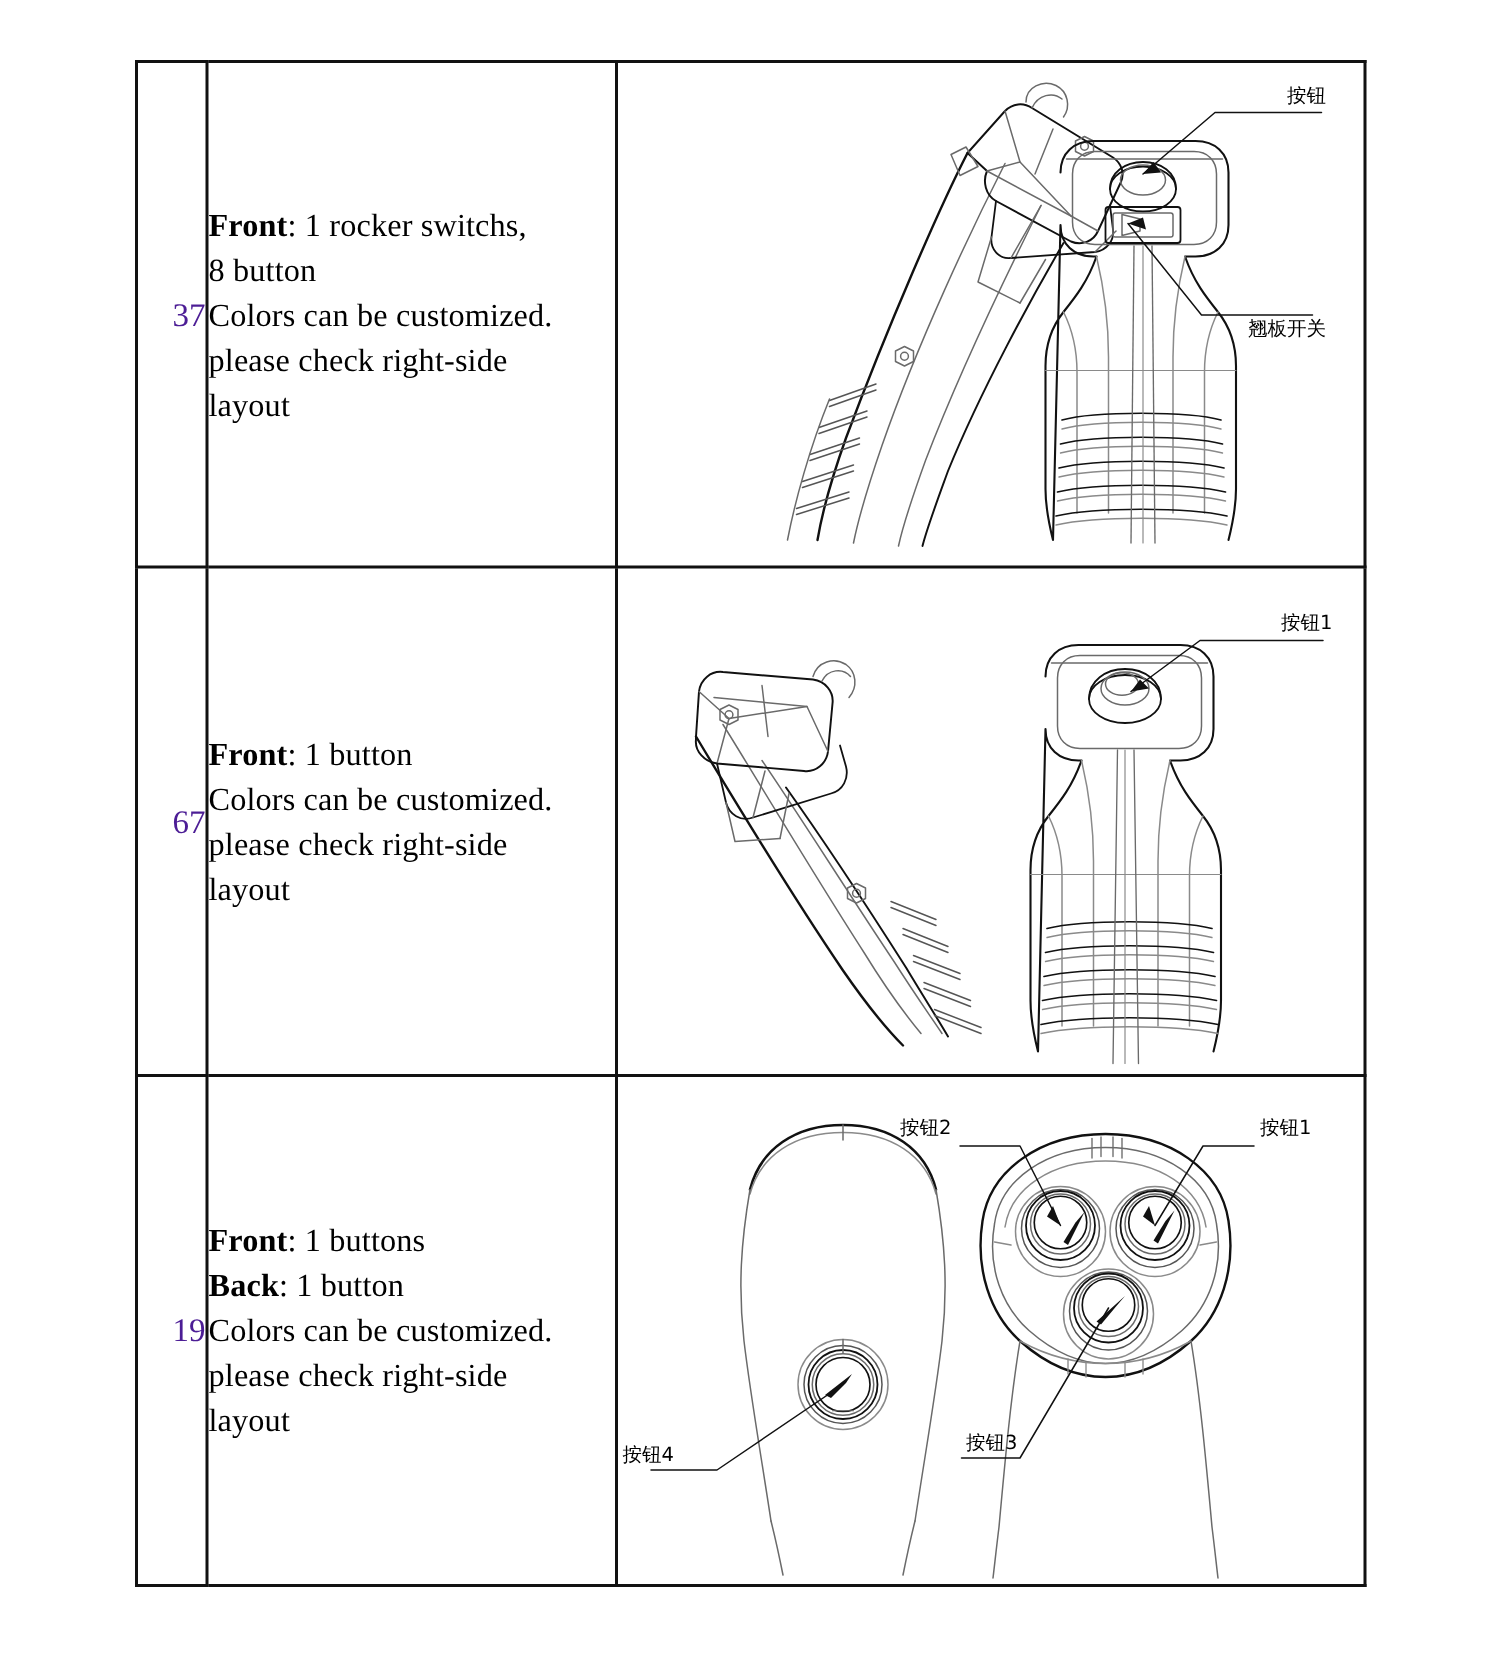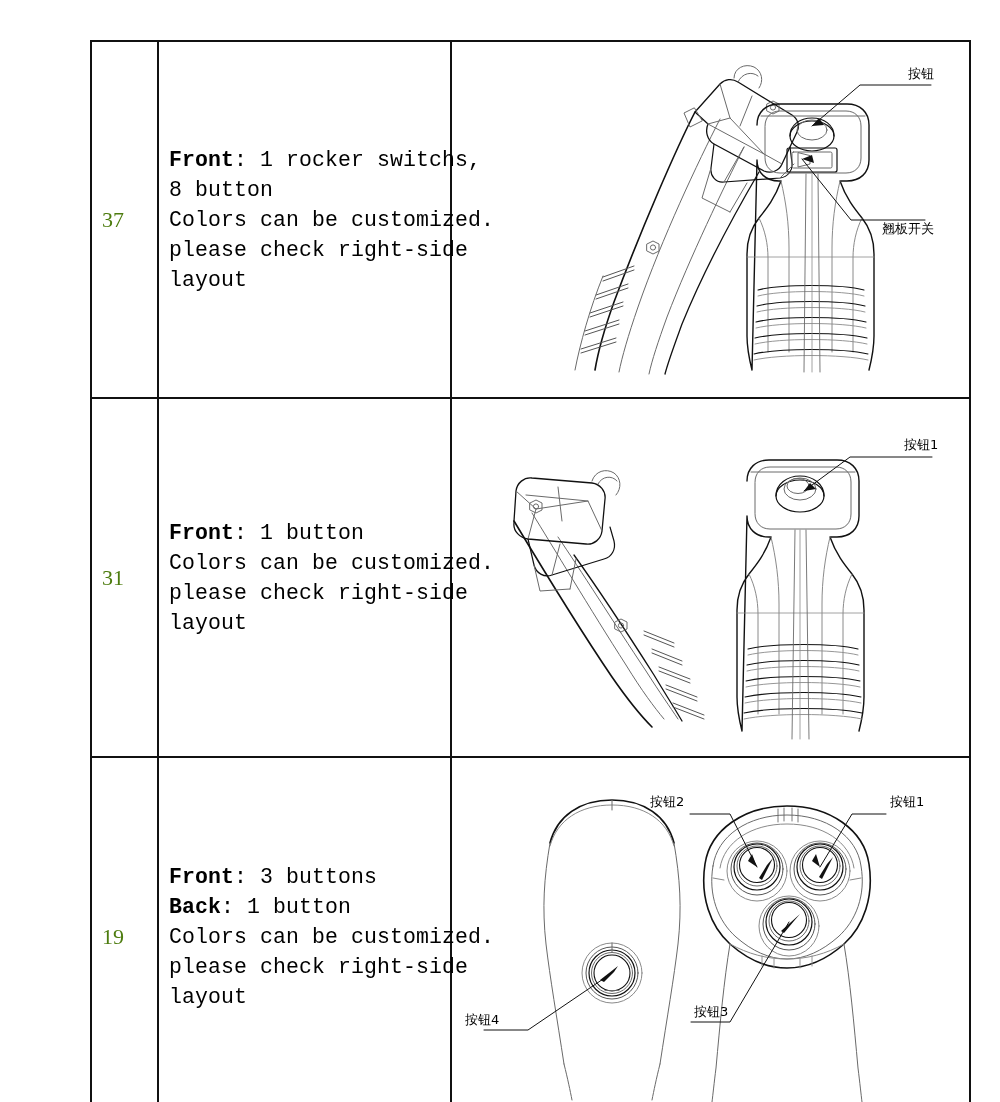--- a/index.html
+++ b/index.html
@@ -15,41 +15,40 @@
   
   .spec-table{
     position:absolute;
     left:90px; top:40px;
     width:813px; height:1016px;
     border-collapse:collapse;
     table-layout:fixed;
   }
   .spec-table td{
     border:2px solid #111;
-    padding:10px;
+    padding:0;
     vertical-align:middle;
     background:#fff;
   }
   .col-num{width:45px;}
   .col-desc{width:271px;}
   .col-draw{width:497px;}
 
   .row-37{height:337px;}
   .row-38{height:339px;}
   .row-39{height:340px;}
 
   .num-cell{
-    text-align:left;
+    text-align:right;
     font-size:22px;
     line-height:1;
-    color:#4d7c0f;
+    color:#4c1d95;
   }
   .desc-cell{
     padding:0 6px 0 12px;
-    font-family:Liberation Mono, monospace;
   }
   .desc-text{
     font-size:21.5px;
     line-height:30px;
     letter-spacing:.1px;
   }
   .desc-text .ln{display:block;white-space:nowrap;}
   .desc-text b{font-weight:bold;}
   .draw-wrap{position:relative;width:100%;height:100%;}
   .draw-wrap svg{display:block;width:100%;height:100%;}
@@ -202,21 +201,21 @@
             </g>
 
             <text class="cn" x="446" y="26">按钮</text>
             <text class="cn" x="420" y="181">翘板开关</text>
           </svg>
           </div>
         </td>
       </tr>
 
       <tr class="row-38">
-        <td class="col-num num-cell">31</td>
+        <td class="col-num num-cell">67</td>
 
         <td class="col-desc desc-cell">
           <div class="desc-text">
             <span class="ln"><b>Front</b><span>: 1 button</span></span>
             <span class="ln"><span>Colors can be customized.</span></span>
             <span class="ln"><span>please check right-side</span></span>
             <span class="ln"><span>layout</span></span>
           </div>
         </td>
 
@@ -324,21 +323,21 @@
           </svg>
           </div>
         </td>
       </tr>
 
       <tr class="row-39">
         <td class="col-num num-cell">19</td>
 
         <td class="col-desc desc-cell">
           <div class="desc-text">
-            <span class="ln"><b>Front</b><span>: 3 buttons</span></span>
+            <span class="ln"><b>Front</b><span>: 1 buttons</span></span>
             <span class="ln"><b>Back</b><span>: 1  button</span></span>
             <span class="ln"><span>Colors can be customized.</span></span>
             <span class="ln"><span>please check right-side</span></span>
             <span class="ln"><span>layout</span></span>
           </div>
         </td>
 
         <td class="col-draw">
           <div class="draw-wrap">
           <svg viewBox="0 0 497 338" preserveAspectRatio="xMidYMid meet">

